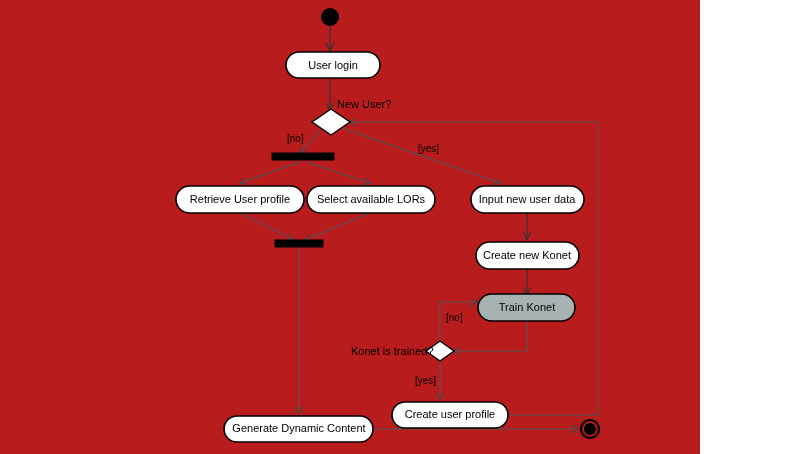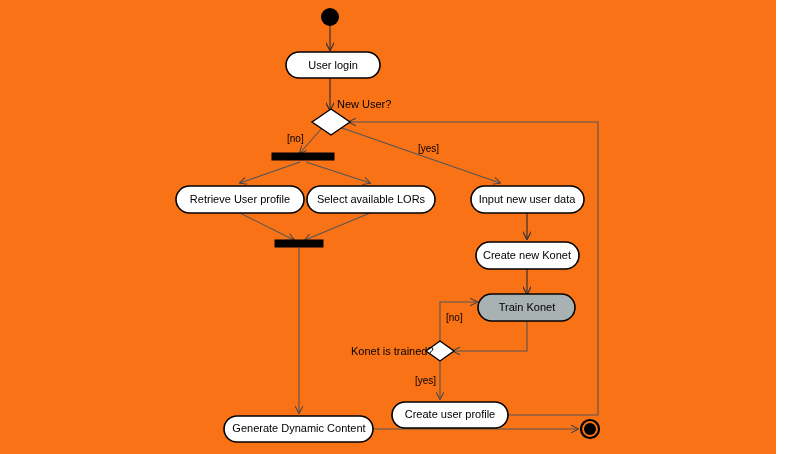--- a/index.html
+++ b/index.html
@@ -5,23 +5,23 @@
   html, body {
     margin: 0;
     padding: 0;
     background: #ffffff;
   }
   body {
     font-family: "Liberation Sans", sans-serif;
   }
   #canvas {
     position: relative;
-    width: 776px;
+    width: 700px;
     height: 454px;
-    background: #f97316;
+    background: #b91c1c;
     overflow: hidden;
   }
   #diagram-svg {
     position: absolute;
     top: 0;
     left: 0;
     width: 800px;
     height: 454px;
   }
   .node-label {

